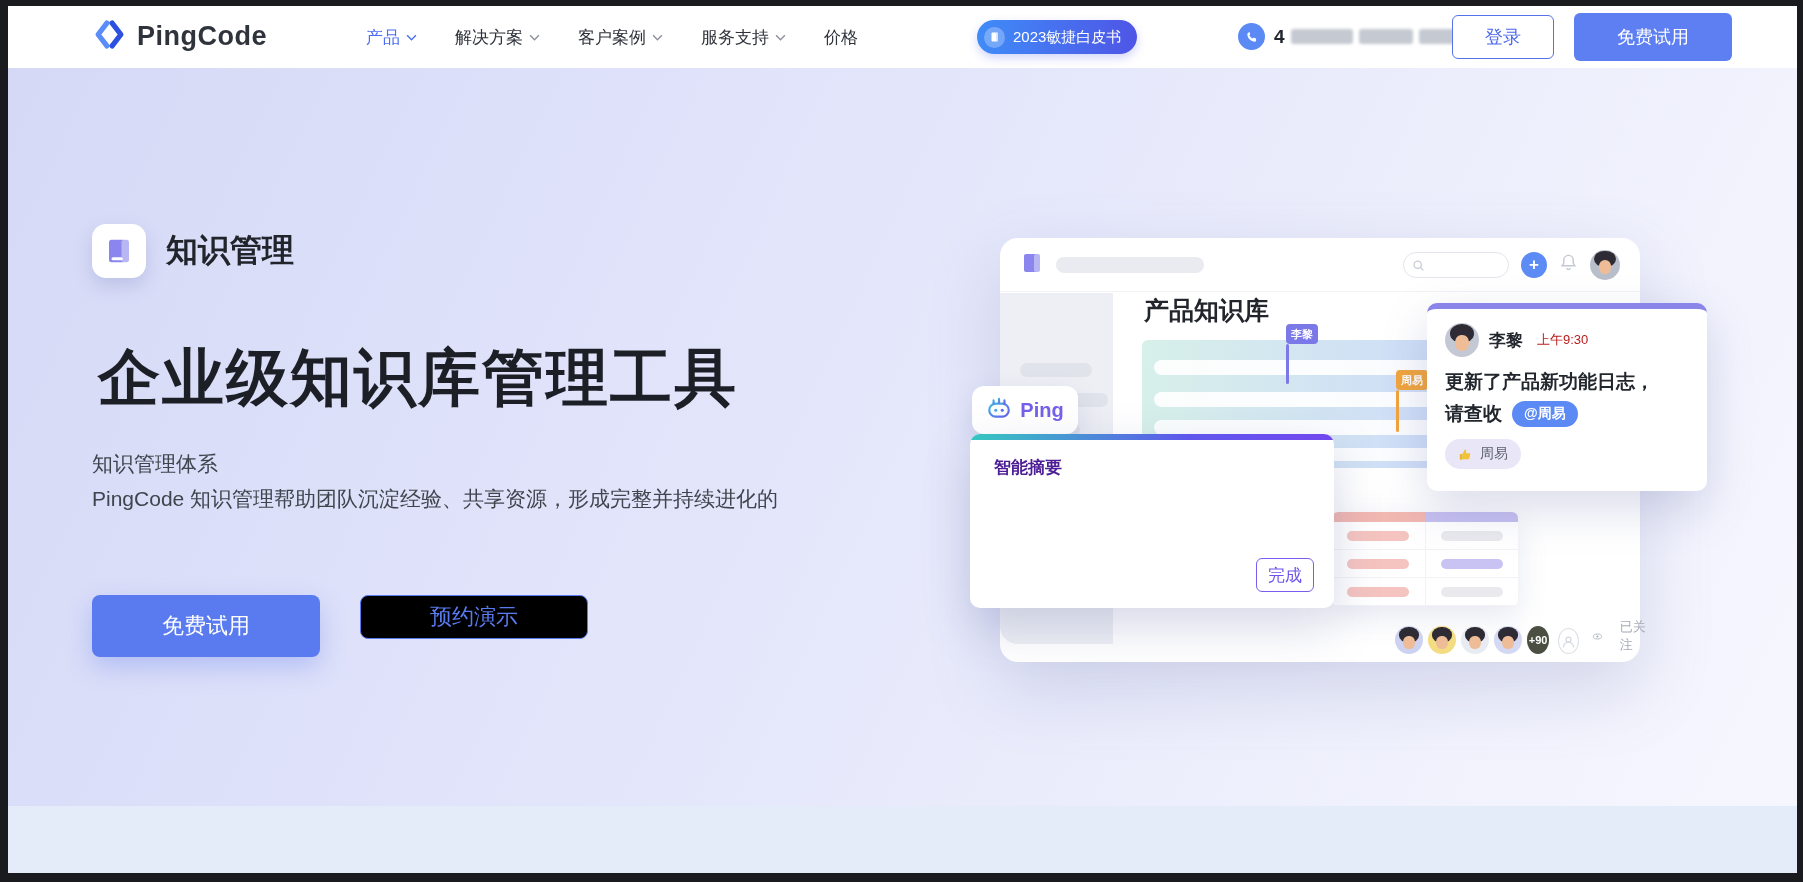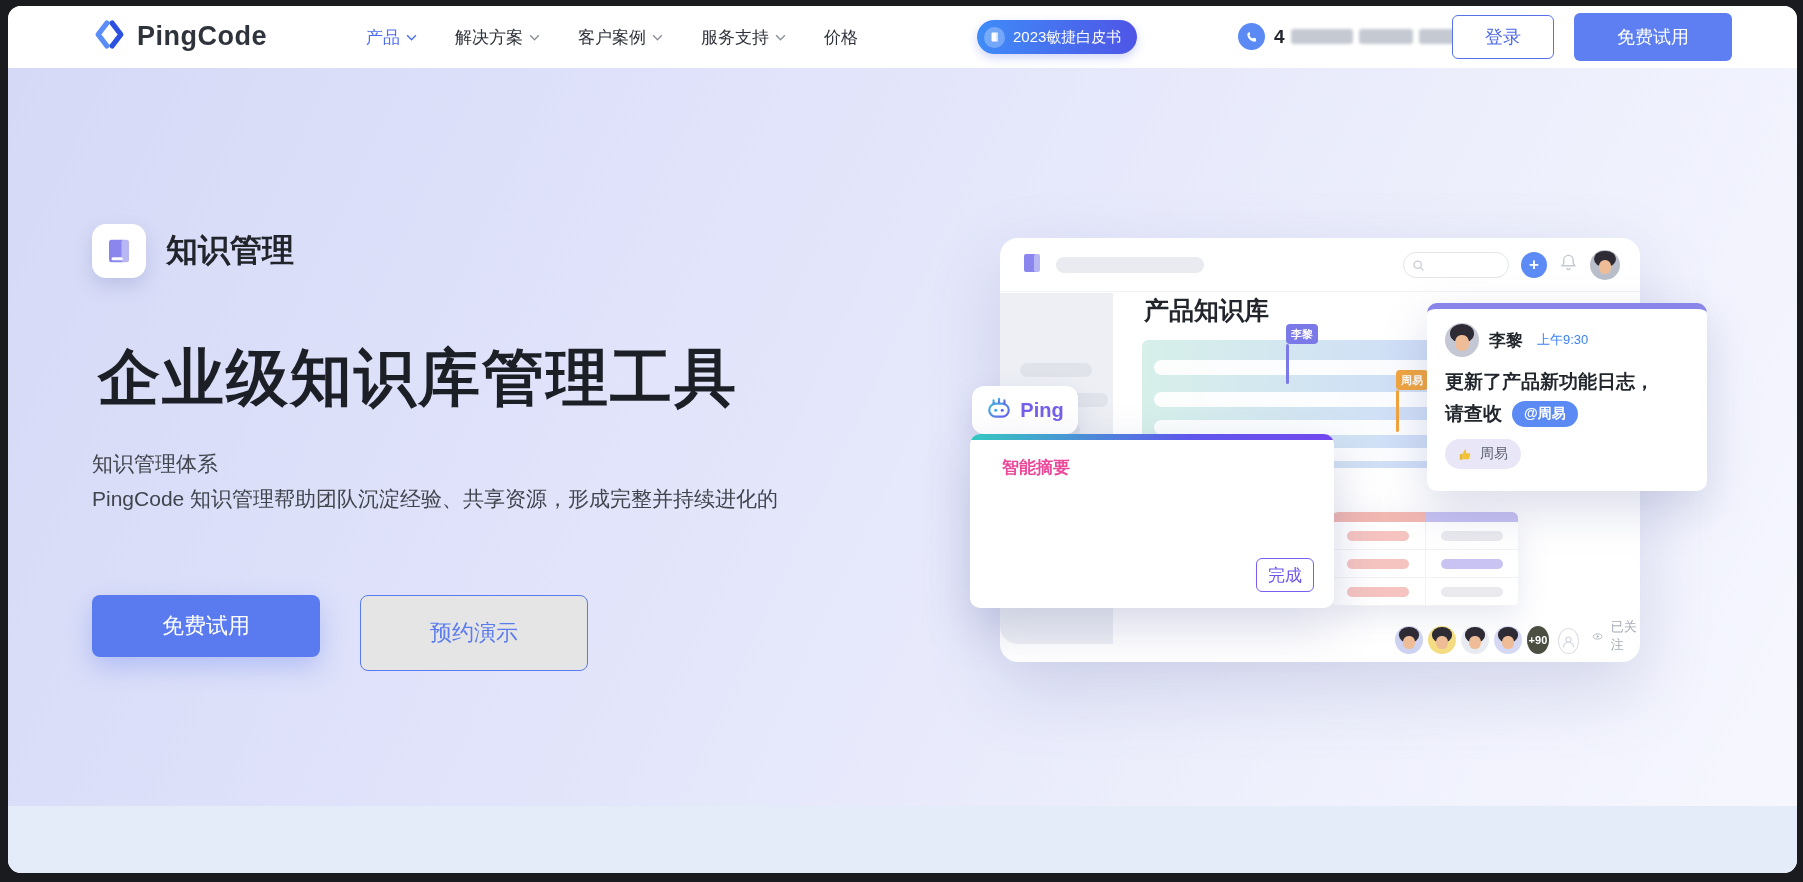--- a/index.html
+++ b/index.html
@@ -1,18 +1,18 @@
 <!DOCTYPE html>
 <html><head>
 <meta charset="utf-8">
 <style>
   html,body{margin:0;padding:0;background:#15161a;}
   *{box-sizing:border-box;font-family:"Liberation Sans","DejaVu Sans",sans-serif;}
   .frame{position:relative;width:1803px;height:882px;background:#1a1b1f;overflow:hidden;}
-  .page{position:absolute;left:8px;top:6px;width:1789px;height:867px;background:#ffffff;overflow:hidden;border-radius:13px;}
+  .page{position:absolute;left:8px;top:6px;width:1789px;height:867px;background:#ffffff;overflow:hidden;}
 
   
   .header{position:absolute;left:0;top:0;width:100%;height:62px;background:#ffffff;z-index:30;}
   .logo{position:absolute;left:84px;top:11px;display:flex;align-items:center;gap:10px;cursor:pointer;}
   .logo-text{font-size:27px;font-weight:700;color:#2f333b;letter-spacing:.5px;}
   .nav{position:absolute;left:358px;top:0;height:62px;display:flex;align-items:center;gap:38px;}
   .nav-item{display:flex;align-items:center;gap:6px;font-size:17px;color:#2e323a;cursor:pointer;white-space:nowrap;}
   .nav-item.active{color:#4e6ef2;}
   .chev{width:11px;height:7px;display:block;}
   .badge-pill{position:absolute;left:969px;top:14px;height:34px;border-radius:17px;display:flex;align-items:center;gap:8px;
@@ -34,21 +34,21 @@
   .bottom-strip{position:absolute;left:0;top:800px;width:100%;height:67px;background:#e4ebf9;}
   .eyebrow{position:absolute;left:84px;top:218px;display:flex;align-items:center;gap:20px;}
   .eyebrow-icon{width:54px;height:54px;border-radius:14px;background:#ffffff;display:flex;align-items:center;justify-content:center;
     box-shadow:0 8px 18px rgba(120,130,190,.28);}
   .eyebrow-text{font-size:32px;font-weight:700;color:#21242b;}
   .hero-title{position:absolute;left:90px;top:330px;font-size:62px;font-weight:800;color:#1c1f26;letter-spacing:2px;}
   .hero-desc{position:absolute;left:84px;top:440px;font-size:21px;line-height:35px;color:#40444d;}
   .hero-ctas{position:absolute;left:84px;top:589px;display:flex;gap:40px;}
   .btn-primary{width:228px;height:62px;border-radius:8px;background:#5a7bf0;color:#fff;font-size:22px;
     display:flex;align-items:center;justify-content:center;cursor:pointer;box-shadow:0 10px 26px rgba(90,120,240,.32);}
-  .btn-secondary{width:228px;height:76px;border-radius:8px;background:#e5e5e5;border:1px solid #5a7bf0;color:#5a7bf0;
+  .btn-secondary{width:228px;height:44px;border-radius:8px;background:#000000;border:1px solid #5a7bf0;color:#5a7bf0;
     font-size:22px;display:flex;align-items:center;justify-content:center;cursor:pointer;}
 
   
   .mock{position:absolute;inset:0;}
   .window{position:absolute;left:992px;top:232px;width:640px;height:424px;background:#fff;border-radius:18px;
     box-shadow:0 26px 70px rgba(100,110,170,.22);}
   .win-topbar{position:absolute;left:0;top:0;width:100%;height:54px;border-bottom:1px solid #f1f2f6;
     display:flex;align-items:center;gap:12px;padding:0 20px;}
   .ph-bar{background:#e9ebf0;border-radius:8px;}
   .search-pill{margin-left:auto;width:106px;height:26px;border:1px solid #e2e5ec;border-radius:13px;position:relative;background:#fff;}
@@ -71,31 +71,31 @@
   
   .ping-card{position:absolute;left:964px;top:380px;width:106px;height:48px;background:#fff;border-radius:12px;
     box-shadow:0 10px 26px rgba(100,110,170,.18);display:flex;align-items:center;justify-content:center;gap:8px;z-index:6;}
   .ping-label{font-size:20px;font-weight:700;color:#7460ea;}
 
   
   .summary-card{position:absolute;left:962px;top:428px;width:364px;height:174px;background:#fff;border-radius:10px;
     box-shadow:0 18px 46px rgba(90,100,160,.25);z-index:7;overflow:hidden;}
   .summary-topbar{position:absolute;left:0;top:0;width:100%;height:6px;
     background:linear-gradient(90deg,#35c8c0,#5f57ec 60%,#7348ef);}
-  .summary-title{position:absolute;left:24px;top:22px;font-size:17px;font-weight:600;color:#ec4899;margin-left:8px;}
+  .summary-title{position:absolute;left:24px;top:22px;font-size:17px;font-weight:600;color:#4c1d95;}
   .summary-body{position:absolute;left:24px;top:52px;width:326px;font-size:20px;font-weight:600;color:#2a2e36;line-height:33px;}
   .done-btn{position:absolute;right:20px;bottom:16px;width:58px;height:34px;border:1.5px solid #7a5cf0;border-radius:6px;
     background:#fff;color:#6d55ec;font-size:17px;display:flex;align-items:center;justify-content:center;}
 
   
   .chat-card{position:absolute;left:1419px;top:297px;width:280px;height:188px;background:#fff;border-radius:10px;
     border-top:6px solid #8a85e9;box-shadow:0 18px 46px rgba(90,100,160,.22);z-index:8;padding:14px 18px;}
   .chat-head{display:flex;align-items:center;gap:10px;}
   .chat-name{font-size:17px;font-weight:700;color:#22262d;}
-  .chat-time{font-size:13px;color:#3b82f6;margin-left:4px;}
+  .chat-time{font-size:13px;color:#b91c1c;margin-left:4px;}
   .chat-line1{margin-top:12px;font-size:19px;font-weight:600;color:#22262d;}
   .chat-line2{margin-top:6px;display:flex;align-items:center;gap:10px;font-size:19px;font-weight:600;color:#22262d;}
   .mention-pill{background:#5b8af5;color:#fff;font-size:14px;font-weight:600;border-radius:13px;padding:4px 12px;}
   .reaction-pill{margin-top:12px;display:inline-flex;align-items:center;gap:7px;background:#e9e6f8;border-radius:15px;
     height:30px;padding:0 13px;font-size:14px;color:#5a5f6b;}
 
   
   .table-card{position:absolute;left:1324px;top:506px;width:186px;height:94px;background:#fff;border-radius:6px;
     box-shadow:0 10px 30px rgba(90,100,160,.15);overflow:hidden;z-index:4;}
   .tc-header{display:flex;height:10px;}
@@ -112,21 +112,21 @@
   .avatar{position:relative;border-radius:50%;overflow:hidden;flex:0 0 auto;}
   .avatar .hair{position:absolute;top:4%;left:14%;width:72%;height:56%;background:#2e2b34;border-radius:48%;}
   .avatar .skin{position:absolute;top:36%;left:29%;width:42%;height:46%;background:#eebd97;border-radius:46%;}
   .av28{width:28px;height:28px;}
   .av30{width:30px;height:30px;background:#b9bfca;}
   .av34{width:34px;height:34px;background:#c3c8d4;}
   .count-avatar{width:28px;height:28px;border-radius:50%;background:#4a4f42;color:#fff;font-size:11px;font-weight:600;
     display:flex;align-items:center;justify-content:center;}
   .ghost-avatar{width:26px;height:26px;border-radius:50%;border:1.5px solid #dcdfe6;display:flex;align-items:center;
     justify-content:center;margin-left:4px;}
-  .followed{display:flex;align-items:center;gap:8px;margin-left:8px;font-size:13px;color:#a6abb6;}
+  .followed{display:flex;align-items:center;gap:17px;margin-left:8px;font-size:13px;color:#a6abb6;}
 </style>
 </head>
 <body>
 
 <div class="frame">
 <div class="page">
 
   <div class="header">
     <div class="logo">
       <span>

